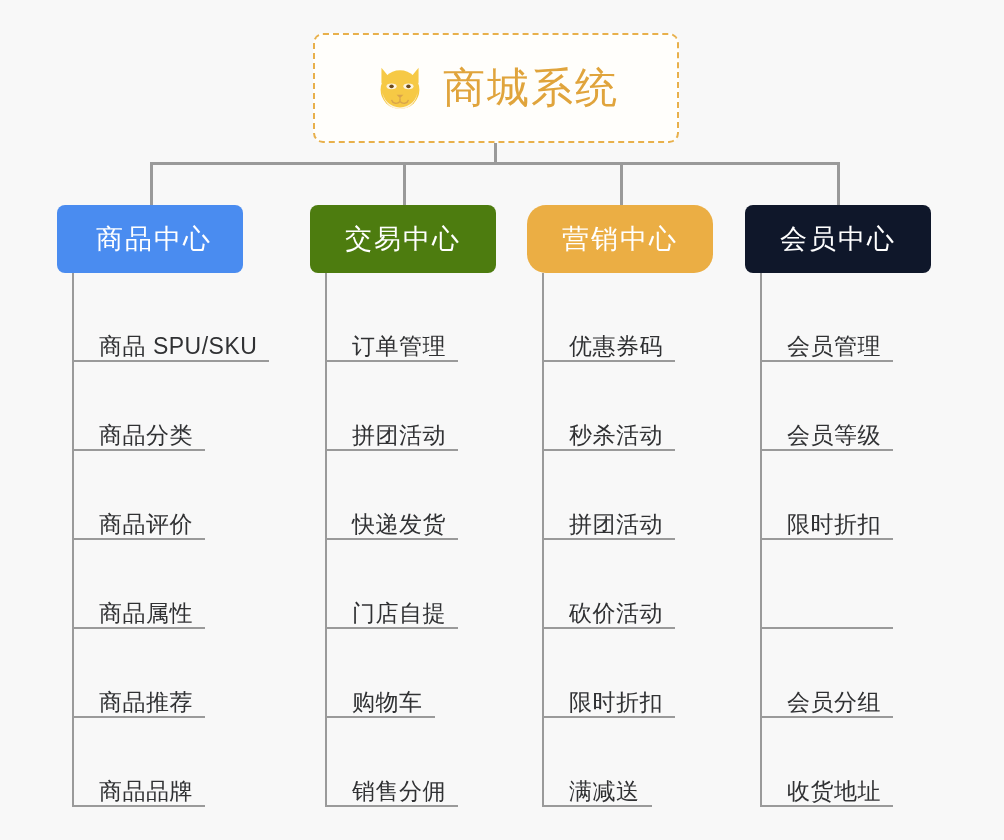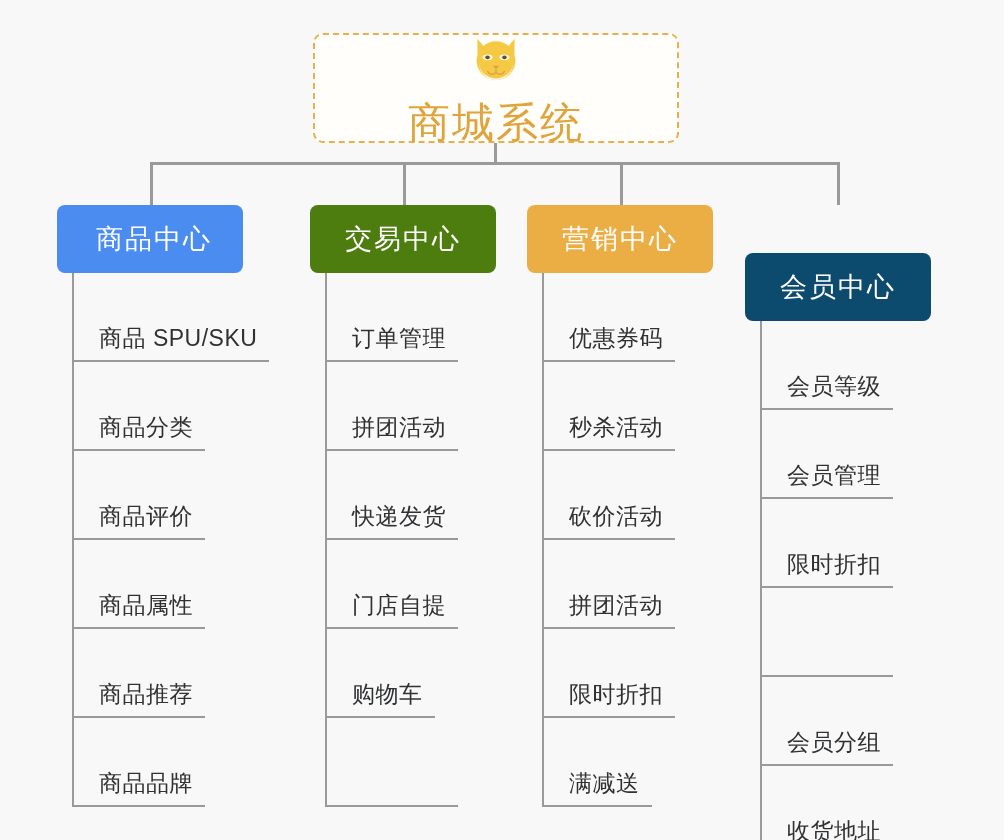--- a/index.html
+++ b/index.html
@@ -27,21 +27,20 @@
     width: 366px;
     height: 110px;
     box-sizing: border-box;
     background: #fffefb;
     border: 2px dashed #e8b04b;
     border-radius: 10px;
     display: flex;
     align-items: center;
     justify-content: center;
     gap: 16px;
-    flex-direction: column;
   }
   .root-icon {
     width: 54px;
     height: 54px;
     flex: 0 0 auto;
     display: block;
   }
   .root-title {
     font-size: 42px;
     line-height: 1;
@@ -91,21 +90,20 @@
   .leaf {
     position: relative;
     height: 89px;
     display: flex;
     align-items: flex-end;
     box-sizing: border-box;
   }
   .leaf-label {
     display: inline-block;
     margin-left: 27px;
-    padding-bottom: 8px;
     font-size: 23px;
     color: #303133;
     white-space: nowrap;
     letter-spacing: 0.5px;
   }
   .leaf-rule {
     position: absolute;
     left: 0;
     bottom: 0;
     height: 2px;
@@ -196,73 +194,74 @@
       </div>
       <div class="leaf">
         <span class="leaf-label">门店自提</span>
         <span class="leaf-rule" style="background: rgb(154, 154, 154); width: 133px;"></span>
       </div>
       <div class="leaf">
         <span class="leaf-label">购物车</span>
         <span class="leaf-rule" style="background: rgb(154, 154, 154); width: 110px;"></span>
       </div>
       <div class="leaf">
+        <span class="leaf-label">销售分佣</span>
         <span class="leaf-rule" style="background: rgb(154, 154, 154); width: 133px;"></span>
       </div>
     </div>
   </div>
 
   <div class="branch" style="left:527px;">
-    <div class="branch-head" style="background: rgb(235, 174, 68);">
+    <div class="branch-head" style="background: rgb(235, 174, 68); border-radius: 19px;">
       <span>营销中心</span>
     </div>
     <div class="branch-body">
       <div class="spine" style="background: rgb(154, 154, 154);"></div>
       <div class="leaf">
         <span class="leaf-label">优惠券码</span>
         <span class="leaf-rule" style="background: rgb(154, 154, 154); width: 133px;"></span>
       </div>
       <div class="leaf">
         <span class="leaf-label">秒杀活动</span>
         <span class="leaf-rule" style="background: rgb(154, 154, 154); width: 133px;"></span>
       </div>
       <div class="leaf">
+        <span class="leaf-label">拼团活动</span>
+        <span class="leaf-rule" style="background: rgb(154, 154, 154); width: 133px;"></span>
+      </div>
+      <div class="leaf">
         <span class="leaf-label">砍价活动</span>
-        <span class="leaf-rule" style="background: rgb(154, 154, 154); width: 133px;"></span>
-      </div>
-      <div class="leaf">
-        <span class="leaf-label">拼团活动</span>
         <span class="leaf-rule" style="background: rgb(154, 154, 154); width: 133px;"></span>
       </div>
       <div class="leaf">
         <span class="leaf-label">限时折扣</span>
         <span class="leaf-rule" style="background: rgb(154, 154, 154); width: 133px;"></span>
       </div>
       <div class="leaf">
         <span class="leaf-label">满减送</span>
         <span class="leaf-rule" style="background: rgb(154, 154, 154); width: 110px;"></span>
       </div>
     </div>
   </div>
 
   <div class="branch" style="left:745px;">
-    <div class="branch-head" style="background: #0c4a6e; margin-top: 48px;">
+    <div class="branch-head" style="background: #0f172a;">
       <span>会员中心</span>
     </div>
     <div class="branch-body">
       <div class="spine" style="background: rgb(154, 154, 154);"></div>
       <div class="leaf">
+        <span class="leaf-label">会员管理</span>
+        <span class="leaf-rule" style="background: rgb(154, 154, 154); width: 133px;"></span>
+      </div>
+      <div class="leaf">
         <span class="leaf-label">会员等级</span>
         <span class="leaf-rule" style="background: rgb(154, 154, 154); width: 133px;"></span>
       </div>
       <div class="leaf">
-        <span class="leaf-label">会员管理</span>
-        <span class="leaf-rule" style="background: rgb(154, 154, 154); width: 133px;"></span>
-      </div>
-      <div class="leaf">
         <span class="leaf-label">限时折扣</span>
         <span class="leaf-rule" style="background: rgb(154, 154, 154); width: 133px;"></span>
       </div>
       <div class="leaf">
         <span class="leaf-rule" style="background: rgb(154, 154, 154); width: 133px;"></span>
       </div>
       <div class="leaf">
         <span class="leaf-label">会员分组</span>
         <span class="leaf-rule" style="background: rgb(154, 154, 154); width: 133px;"></span>
       </div>

